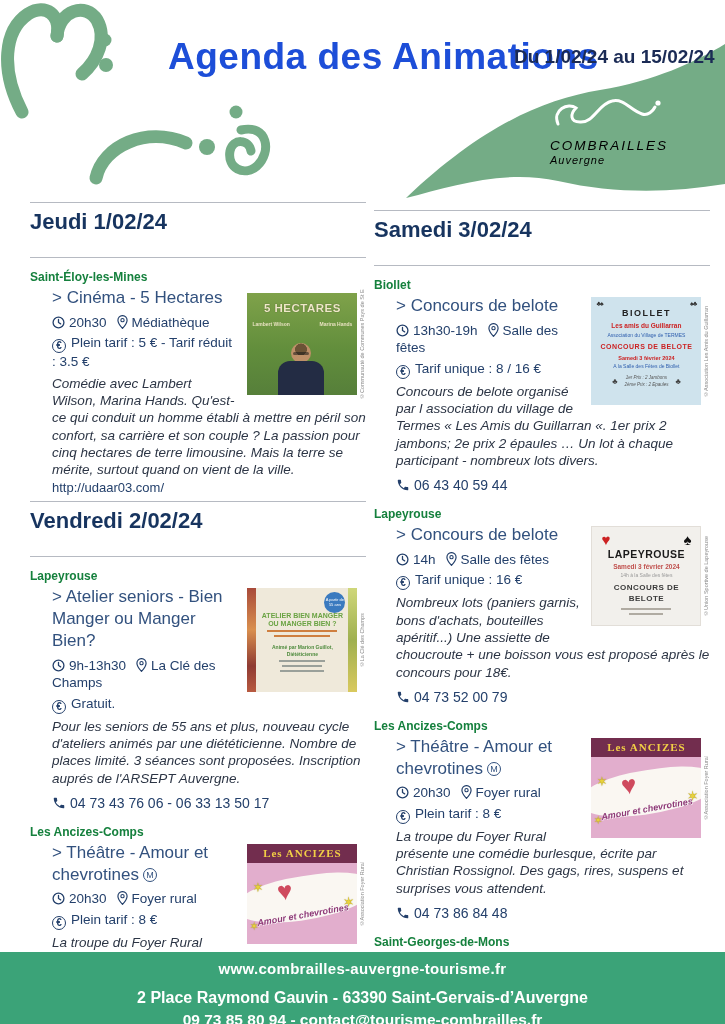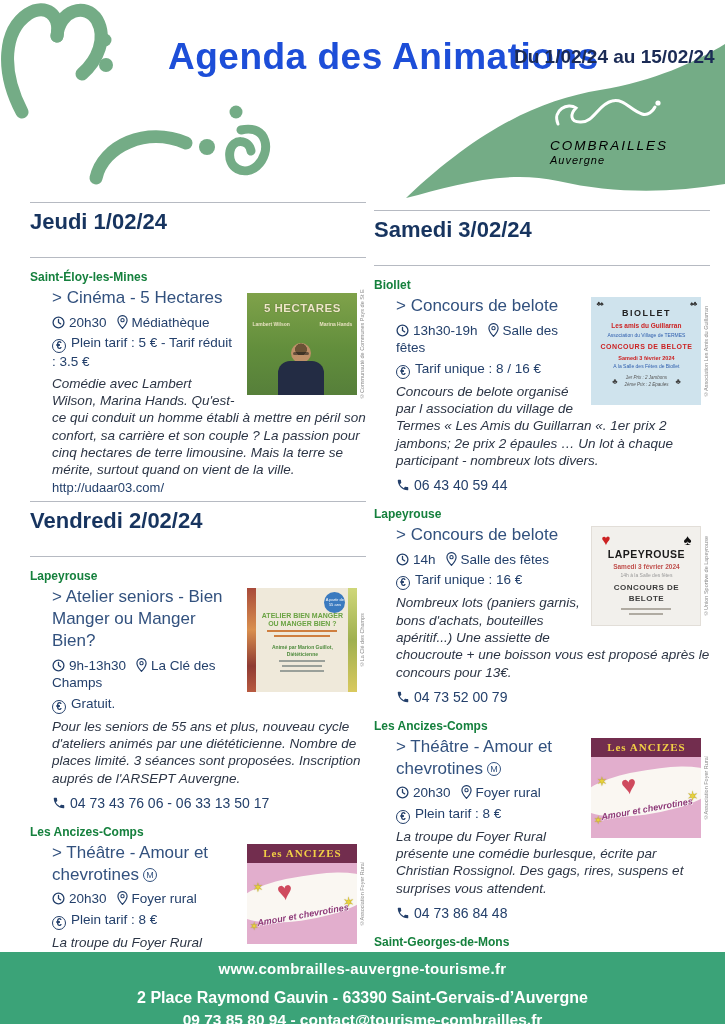--- a/index.html
+++ b/index.html
@@ -333,21 +333,21 @@
           <div class="meta">
             <svg class="icn" width="13" height="13" viewBox="0 0 24 24">
                 <circle cx="12" cy="12" r="10" fill="none" stroke="currentColor" stroke-width="2.4"></circle>
                 <path d="M12 6.5V12l4 2.5" fill="none" stroke="currentColor" stroke-width="2.4" stroke-linecap="round"></path>
               </svg><span class="sp">14h</span><svg class="icn" width="11" height="14" viewBox="0 0 24 30">
                 <path d="M12 1C6.5 1 2 5.6 2 11c0 7 10 18 10 18s10-11 10-18C22 5.6 17.5 1 12 1z" fill="none" stroke="currentColor" stroke-width="2.6"></path>
                 <circle cx="12" cy="11" r="3.6" fill="none" stroke="currentColor" stroke-width="2.4"></circle>
               </svg><span>Salle des fêtes</span>
           </div>
           <div class="meta"><span class="euro">€</span><span>Tarif unique : 16 €</span></div>
-          <div class="desc">Nombreux lots (paniers garnis, bons d'achats, bouteilles apéritif...) Une assiette de choucroute + une boisson vous est proposé après le concours pour 13€.</div>
+          <div class="desc">Nombreux lots (paniers garnis, bons d'achats, bouteilles apéritif...) Une assiette de choucroute + une boisson vous est proposé après le concours pour 18€.</div>
           <div class="phone-row"><svg class="icn" width="14" height="14" viewBox="0 0 24 24">
                 <path fill="currentColor" d="M6.62 10.79c1.44 2.83 3.76 5.14 6.59 6.59l2.2-2.2c.27-.27.67-.36 1.02-.24 1.12.37 2.33.57 3.57.57.55 0 1 .45 1 1V20c0 .55-.45 1-1 1-9.39 0-17-7.61-17-17 0-.55.45-1 1-1h3.5c.55 0 1 .45 1 1 0 1.25.2 2.45.57 3.57.11.35.03.74-.25 1.02l-2.2 2.2z"></path>
               </svg><span>04 73 52 00 79</span></div>
         </div>
       </div>
 
       <div class="event">
         <div class="town">Les Ancizes-Comps</div>
         <div class="ebody">
           <div class="poster-wrap">

